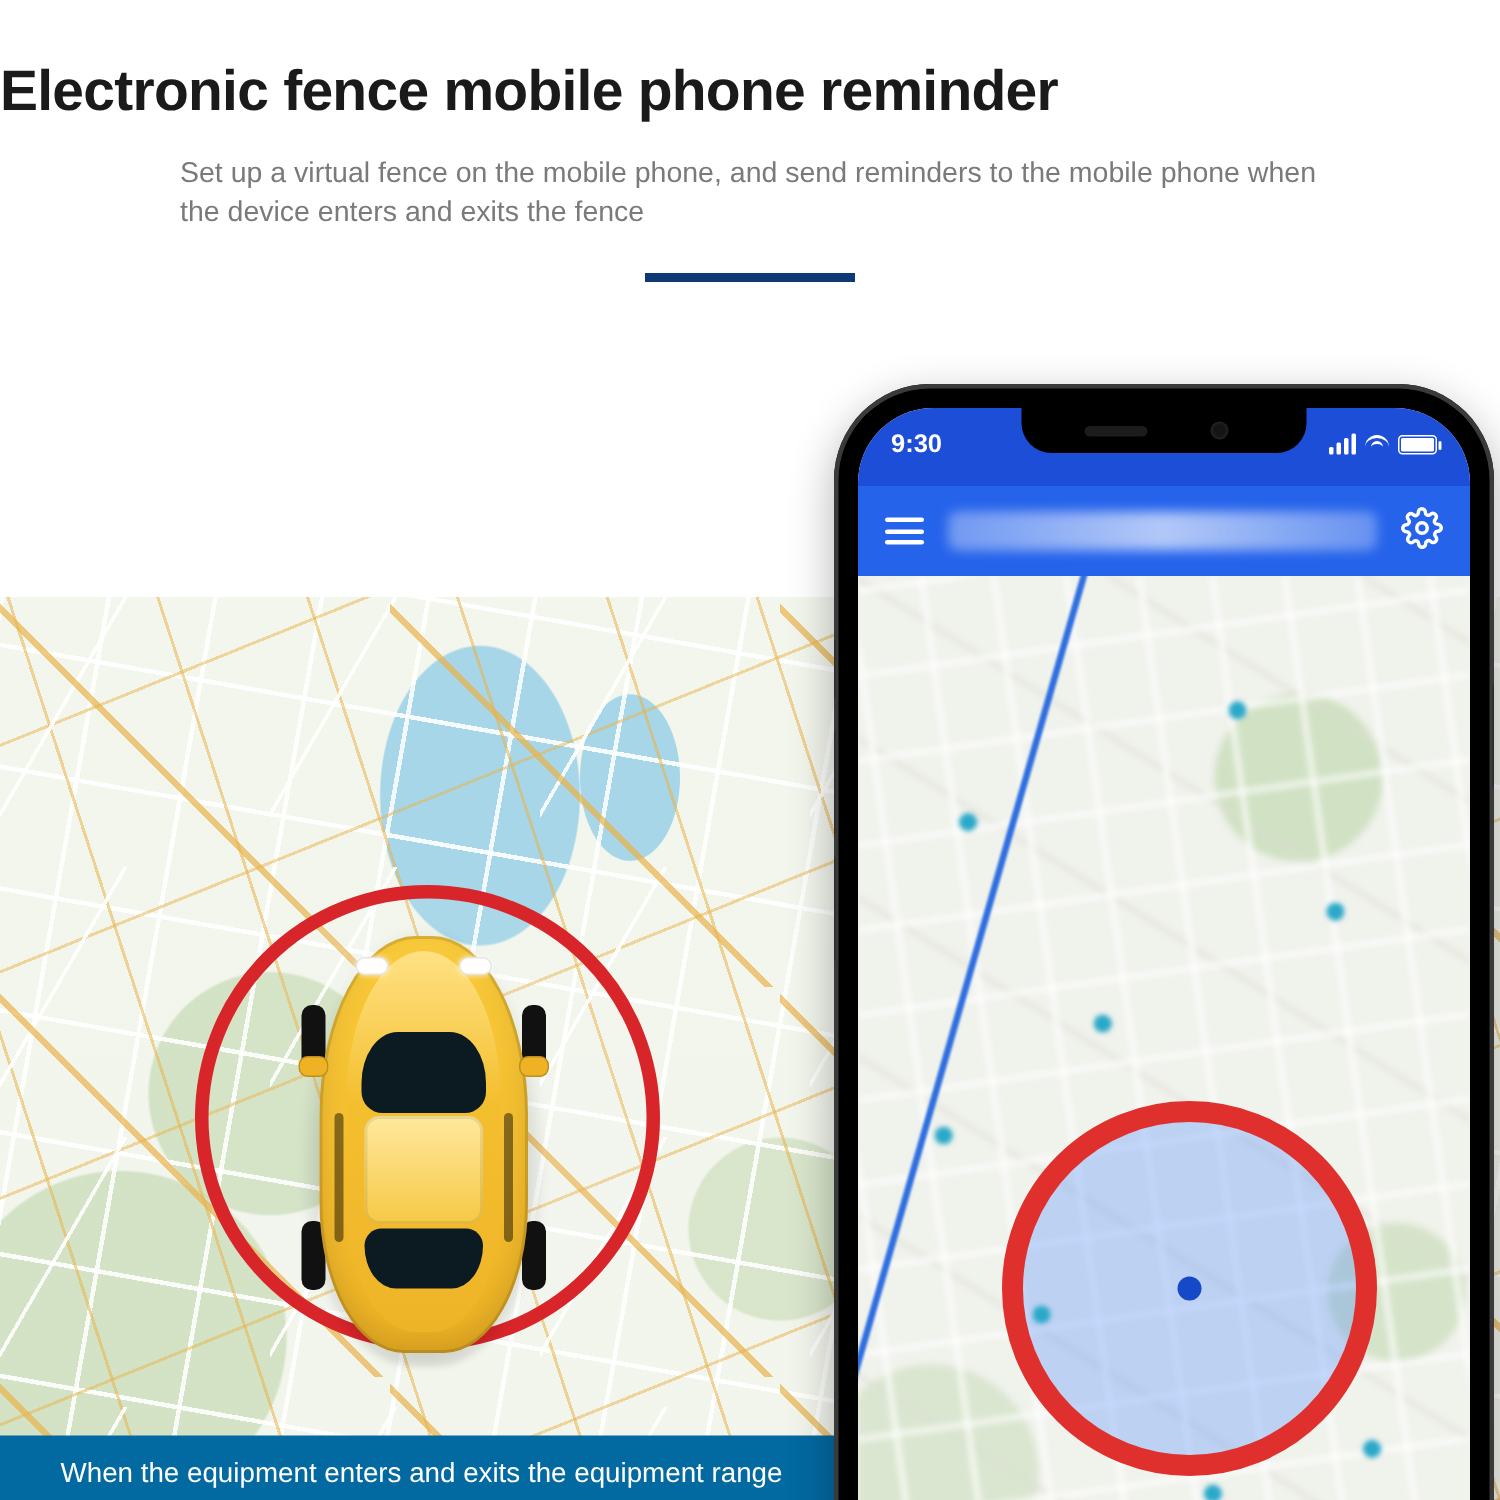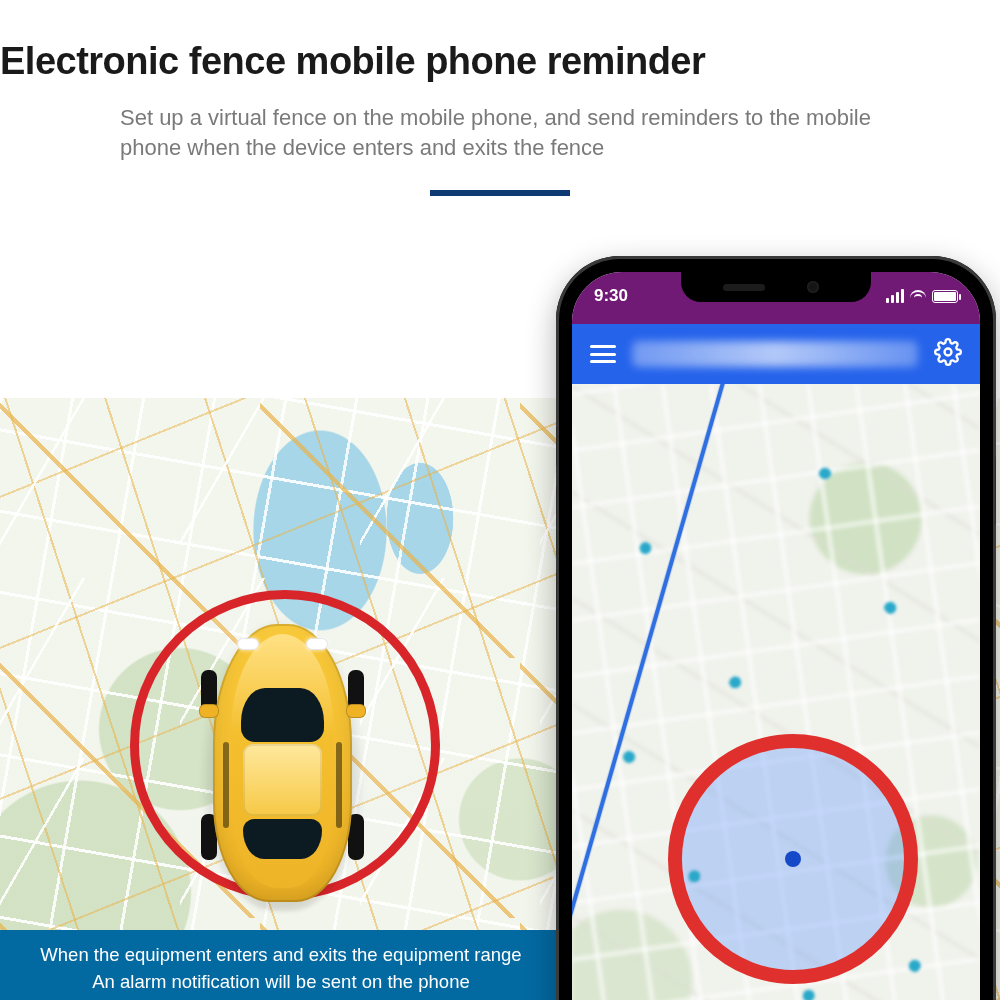--- a/index.html
+++ b/index.html
@@ -15,21 +15,21 @@
     text-align: left;
     padding-top: 40px;
   }
   .title {
     font-size: 38px;
     font-weight: 700;
     color: #1a1a1a;
     letter-spacing: -0.5px;
   }
   .subtitle {
-    font-size: 22px;
+    font-size: 19px;
     color: #7a7a7a;
     margin-top: 20px;
     line-height: 1.35;
     max-width: 760px;
     margin-left: auto;
     margin-right: auto;
   }
   .divider {
     width: 140px;
     height: 6px;
@@ -171,21 +171,21 @@
     width: 190px; height: 30px;
     background: #000;
     border-radius: 0 0 20px 20px;
     z-index: 30;
   }
   .notch::before{content:""; position:absolute; left:42px; top:12px; width:42px; height:7px; background:#1c1c1c; border-radius:4px;}
   .notch::after{content:""; position:absolute; right:52px; top:9px; width:12px; height:12px; background:#151515; border-radius:50%; box-shadow:inset 0 0 3px #333;}
 
   .status-bar{
     position:absolute; top:0; left:0; right:0; height:52px;
-    background:#701a75;
+    background:#1d4ed8;
     display:flex; align-items:center; justify-content:space-between;
     padding:0 22px 4px; color:#fff; font-size:17px; font-weight:600;
     z-index:20;
   }
   .status-right{display:flex; align-items:center; gap:6px;}
   .sig{display:flex; align-items:flex-end; gap:2px;}
   .sig i{width:3px; background:#fff; display:block; border-radius:1px;}
   .sig i:nth-child(1){height:5px;} .sig i:nth-child(2){height:8px;} .sig i:nth-child(3){height:11px;} .sig i:nth-child(4){height:14px;}
   .wifi{width:16px;height:12px;position:relative;}
   .wifi::before{content:"";position:absolute;inset:0;border:2px solid #fff;border-bottom:none;border-left:none;border-right:none;border-radius:16px 16px 0 0;}
@@ -289,21 +289,20 @@
     <div class="rear-window"></div>
     <div class="stripe left"></div>
       <div class="stripe right"></div>
   </div>
   <div class="mirror left"></div>
     <div class="mirror right"></div>
 </div>
 
 <div class="caption">
   <div>When the equipment enters and exits the equipment range</div>
-  <div>An alarm notification will be sent on the phone</div>
 </div>
 
 <div class="phone">
   <span class="phone-btn pb1"></span>
     <span class="phone-btn pb2"></span>
     <span class="phone-btn pb3"></span>
     <span class="phone-btn pb4"></span>
   <div class="phone-inner">
     <div class="notch"></div>
 

